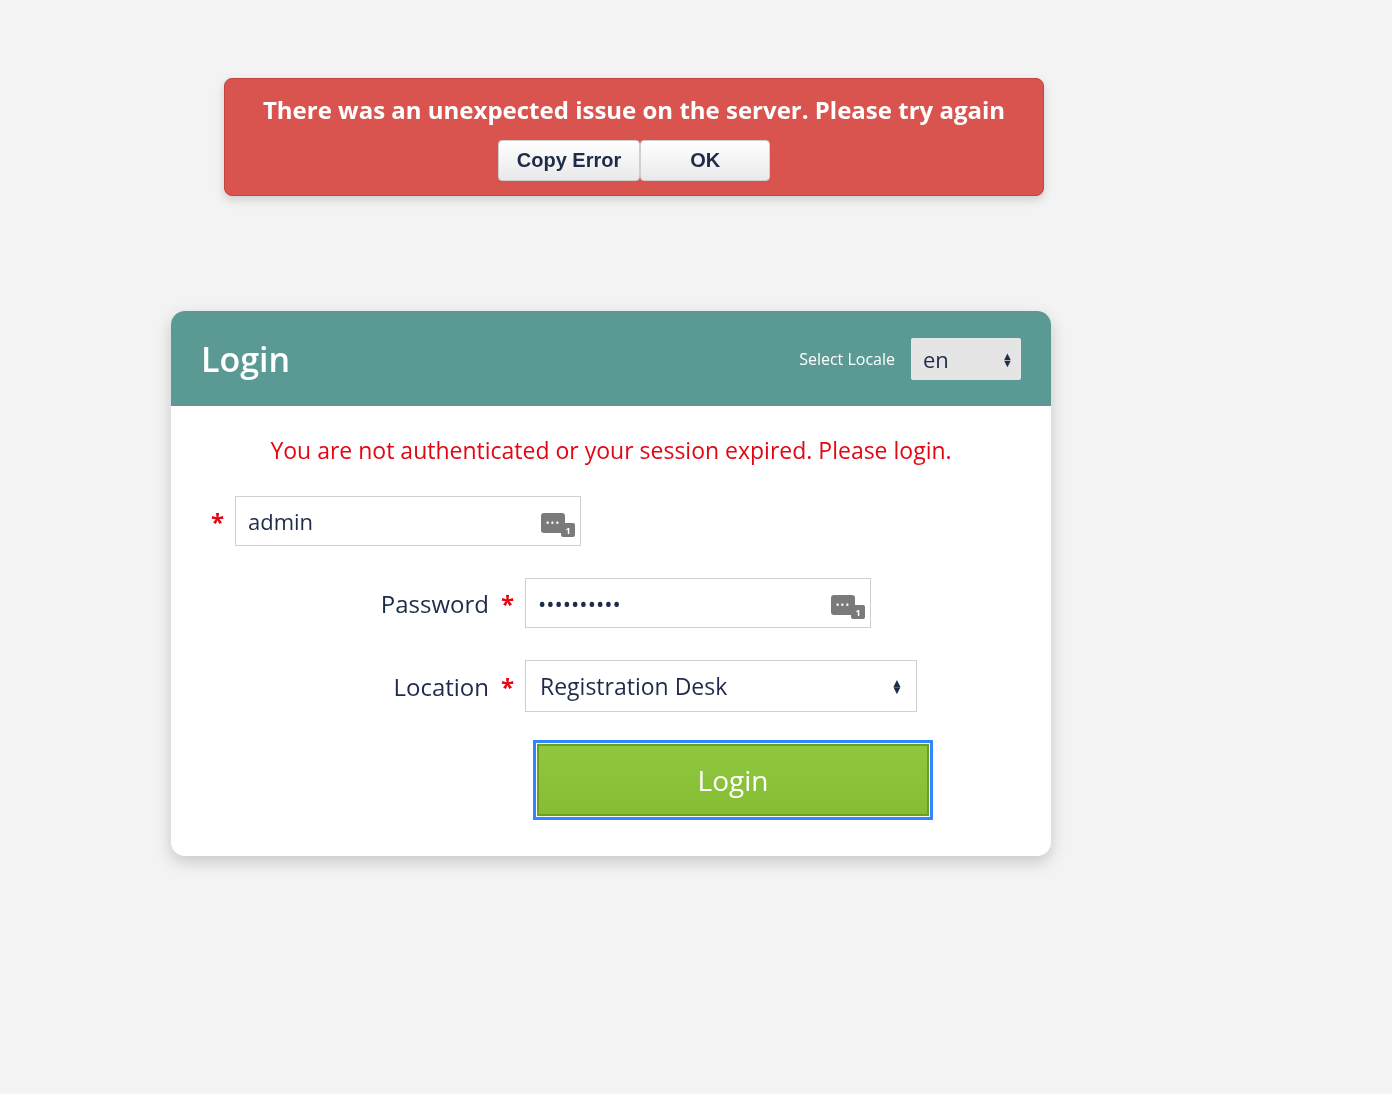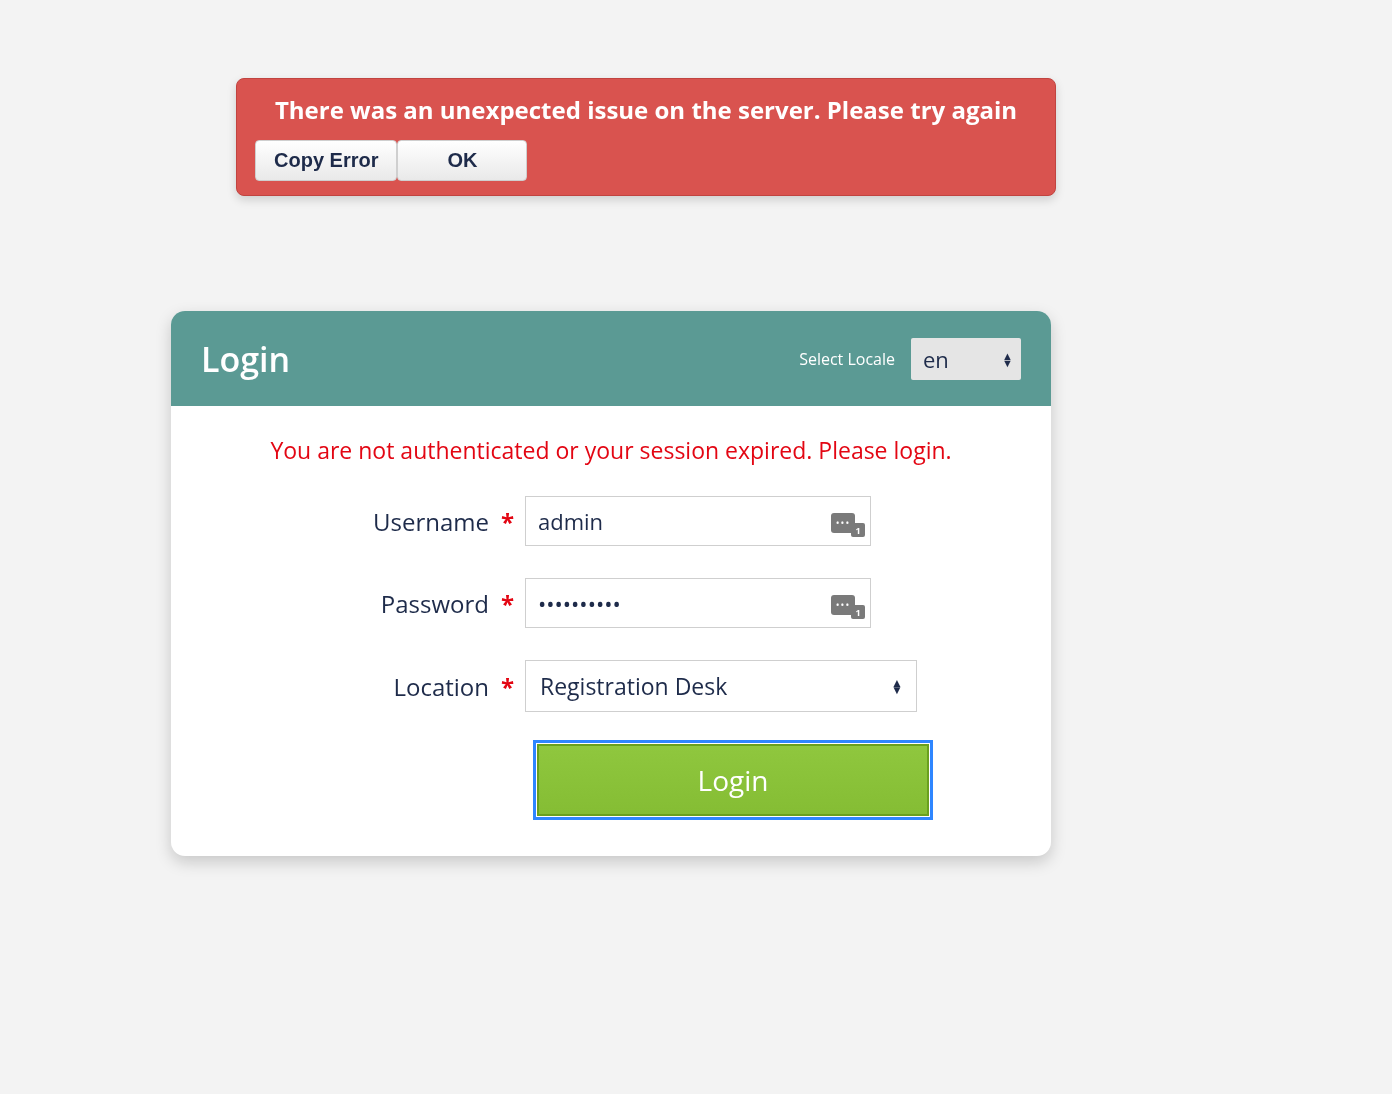--- a/index.html
+++ b/index.html
@@ -7,39 +7,39 @@
     width: 1392px;
     height: 1094px;
     background: #f3f3f3;
     font-family: "Open Sans", "Segoe UI", Arial, sans-serif;
     color: #1e2b4a;
   }
 
   
   .error-banner {
     position: absolute;
-    left: 236px;
+    left: 224px;
     top: 78px;
     width: 820px;
     background: #d9534f;
     border: 1px solid #c14440;
     border-radius: 8px;
     padding: 14px 18px 14px 18px;
     box-shadow: 0 4px 10px rgba(0,0,0,0.15);
   }
   .error-banner .msg {
     text-align: center;
     color: #fff;
     font-size: 24px;
     font-weight: 700;
     margin-bottom: 14px;
   }
   .error-banner .buttons {
     display: flex;
-    justify-content: flex-start;
+    justify-content: center;
   }
   .error-banner button {
     background: linear-gradient(#ffffff,#e9e9e9);
     border: 1px solid #cfcfcf;
     border-radius: 4px;
     padding: 8px 18px;
     font-size: 20px;
     font-weight: 700;
     color: #1e2b4a;
     cursor: pointer;
@@ -262,21 +262,20 @@
             <span>▼</span>
           </span>
       </div>
     </div>
   </div>
 
   <div class="card-body">
     <div class="session-msg">You are not authenticated or your session expired. Please login.</div>
 
     <div class="form-row">
-      <span class="lbl">Username</span>
       <span class="req">*</span>
       <div class="field-wrap">
         <input type="text" class="text-input" value="admin" style="">
         <span class="pw-manager-icon">
           <span class="main-box">•••</span>
           <span class="badge">1</span>
         </span>
       </div>
     </div>
 

